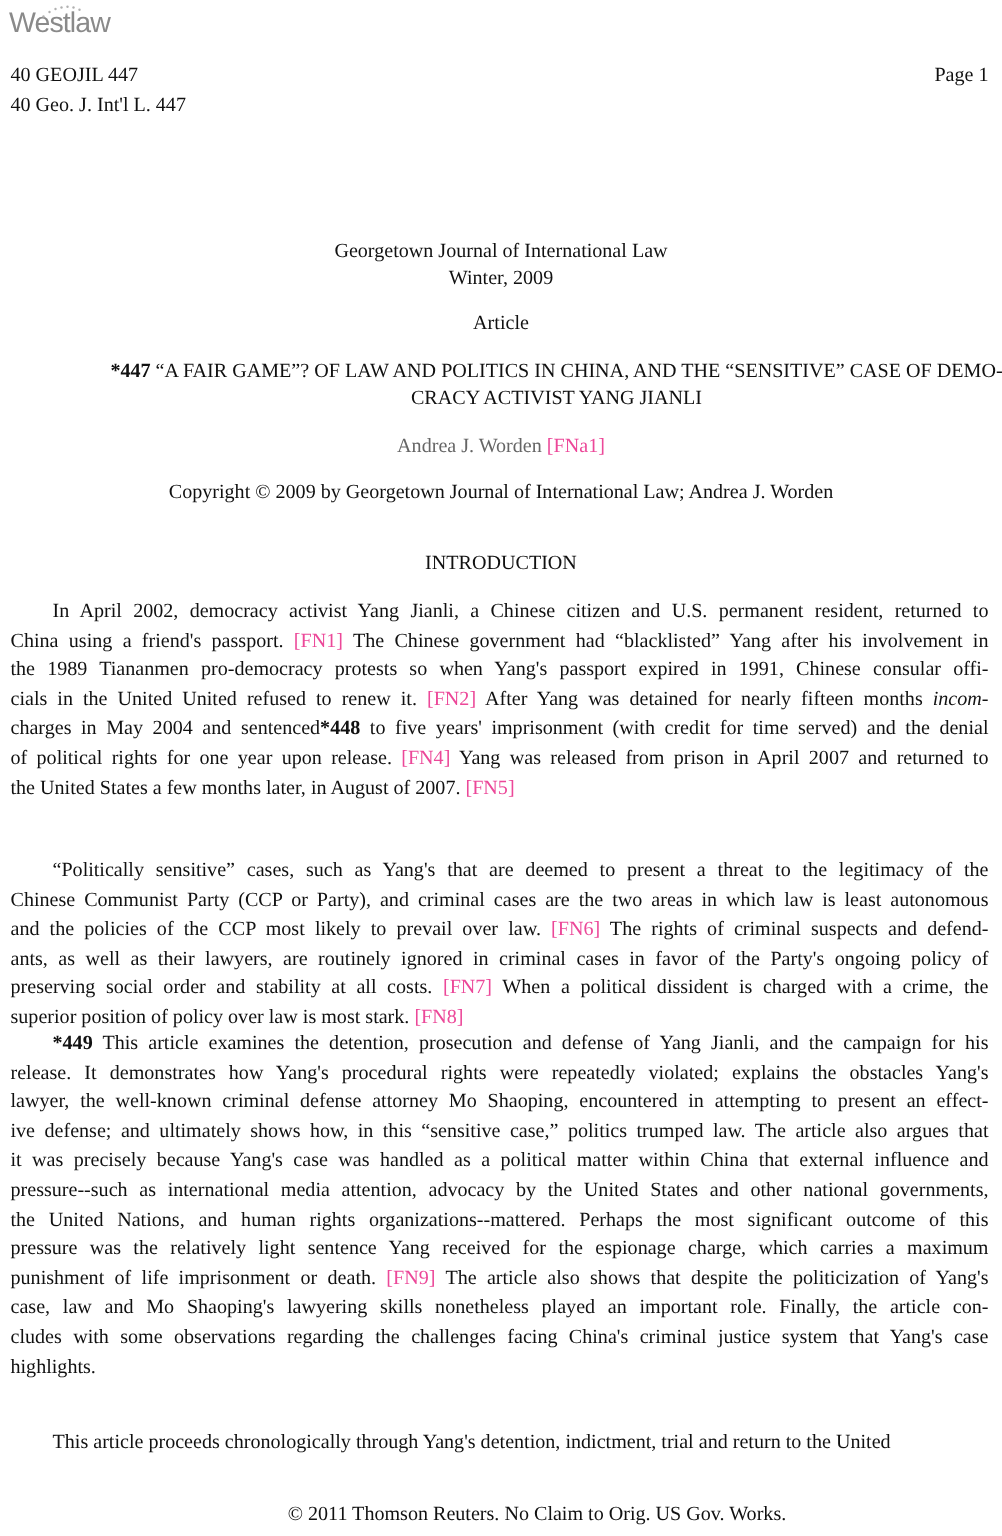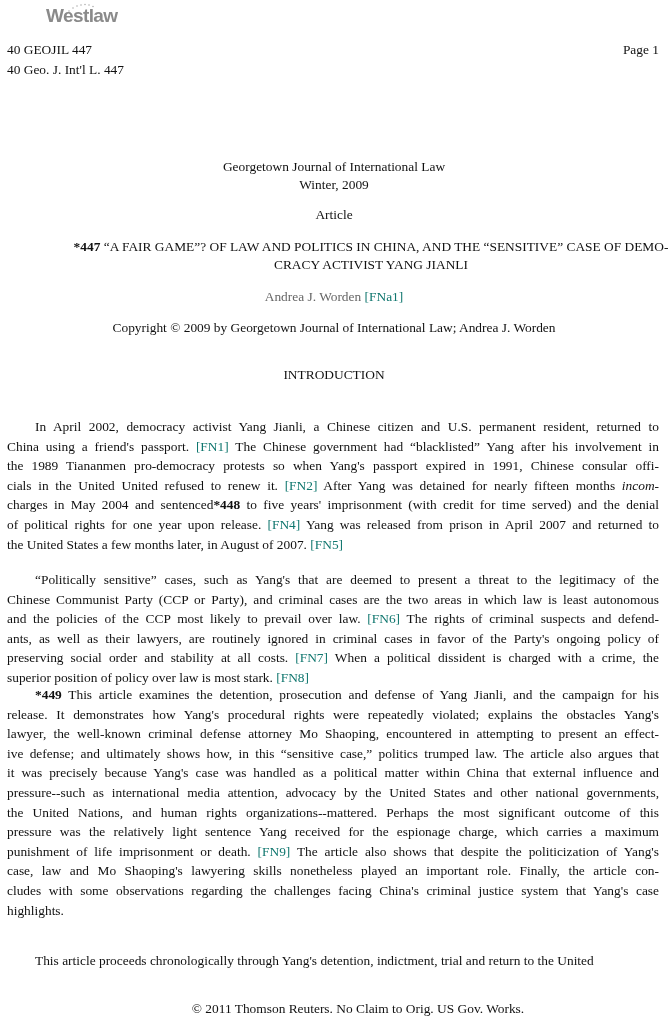--- a/index.html
+++ b/index.html
@@ -6,30 +6,29 @@
   body {
     width: 668px; height: 1024px; position: relative; overflow: hidden;
     font-family: "Liberation Serif", "DejaVu Serif", serif;
     color: #111111;
     font-size: 13.4px;
   }
   .logo {
     position: absolute; left: 6px; top: 5px;
     font-family: "Liberation Sans", "DejaVu Sans", sans-serif;
     font-size: 19px; color: #8a8a8a; letter-spacing: -0.6px;
-    font-weight: bold;
-    margin-left: 40px;
+    font-weight: normal;
   }
   .logo-dots {
     position: absolute; left: 20px; top: -3px; width: 30px; height: 10px;
   }
   .hdr-left { position: absolute; left: 7px; top: 40px; line-height: 19.5px; }
   .hdr-right { position: absolute; right: 9px; top: 40px; line-height: 19.5px; }
   .center { position: absolute; left: 0; width: 668px; text-align: center; }
-  .ref { color: #0f766e; }
+  .ref { color: #ec4899; }
   .grey { color: #666666; }
   .body-text {
     position: absolute; left: 7px; width: 652px;
     line-height: 19.6px;
   }
   .line { display: block; text-align: justify; text-align-last: justify; white-space: nowrap; height: 19.6px; }
   .line.last { text-align-last: left; }
   .line span.j { display: block; width: 100%; text-align: justify; text-align-last: justify; white-space: normal; }
   .indent { padding-left: 28px; }
   .footer { position: absolute; left: 0; width: 668px; top: 1001px; text-align: center; margin-left: 24px; }
@@ -74,21 +73,21 @@
 
 <div class="center grey" style="top:289px;">
   <span>Andrea J. Worden</span>
   <span class="ref">[FNa1]</span>
 </div>
 
 <div class="center" style="top:320px;text-align:center;">Copyright © 2009 by Georgetown Journal of International Law; Andrea J. Worden</div>
 
 <div class="center" style="top:367px;">INTRODUCTION</div>
 
-<div class="body-text" style="top:397px;margin-top:20px;">
+<div class="body-text" style="top:397px;">
     <div class="line indent">
       <span class="j"><span>In April 2002, democracy activist Yang Jianli, a Chinese citizen and U.S. permanent resident, returned to</span></span>
     </div>
     <div class="line">
       <span class="j"><span>China using a friend's passport. </span><span class="ref">[FN1]</span><span> The Chinese government had “blacklisted” Yang after his involvement in</span></span>
     </div>
     <div class="line">
       <span class="j"><span>the 1989 Tiananmen pro-democracy protests so when Yang's passport expired in 1991, Chinese consular offi-</span></span>
     </div>
     <div class="line">

